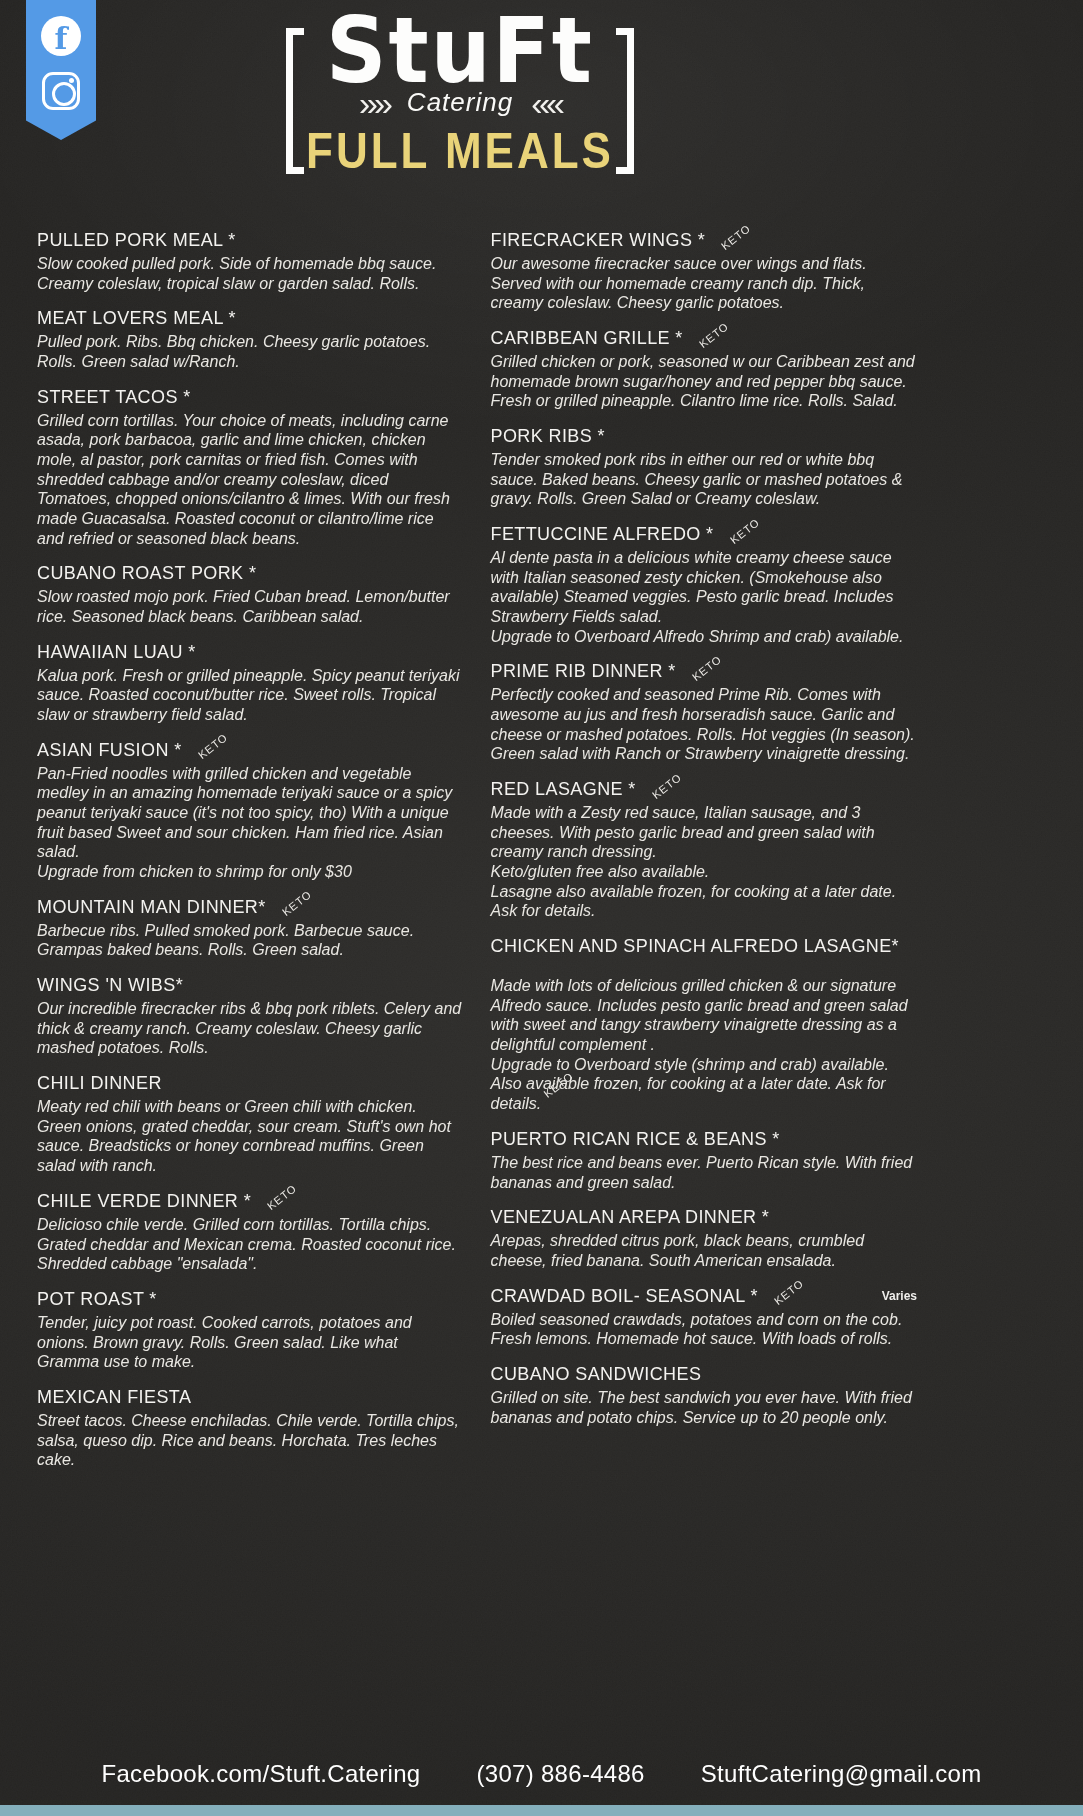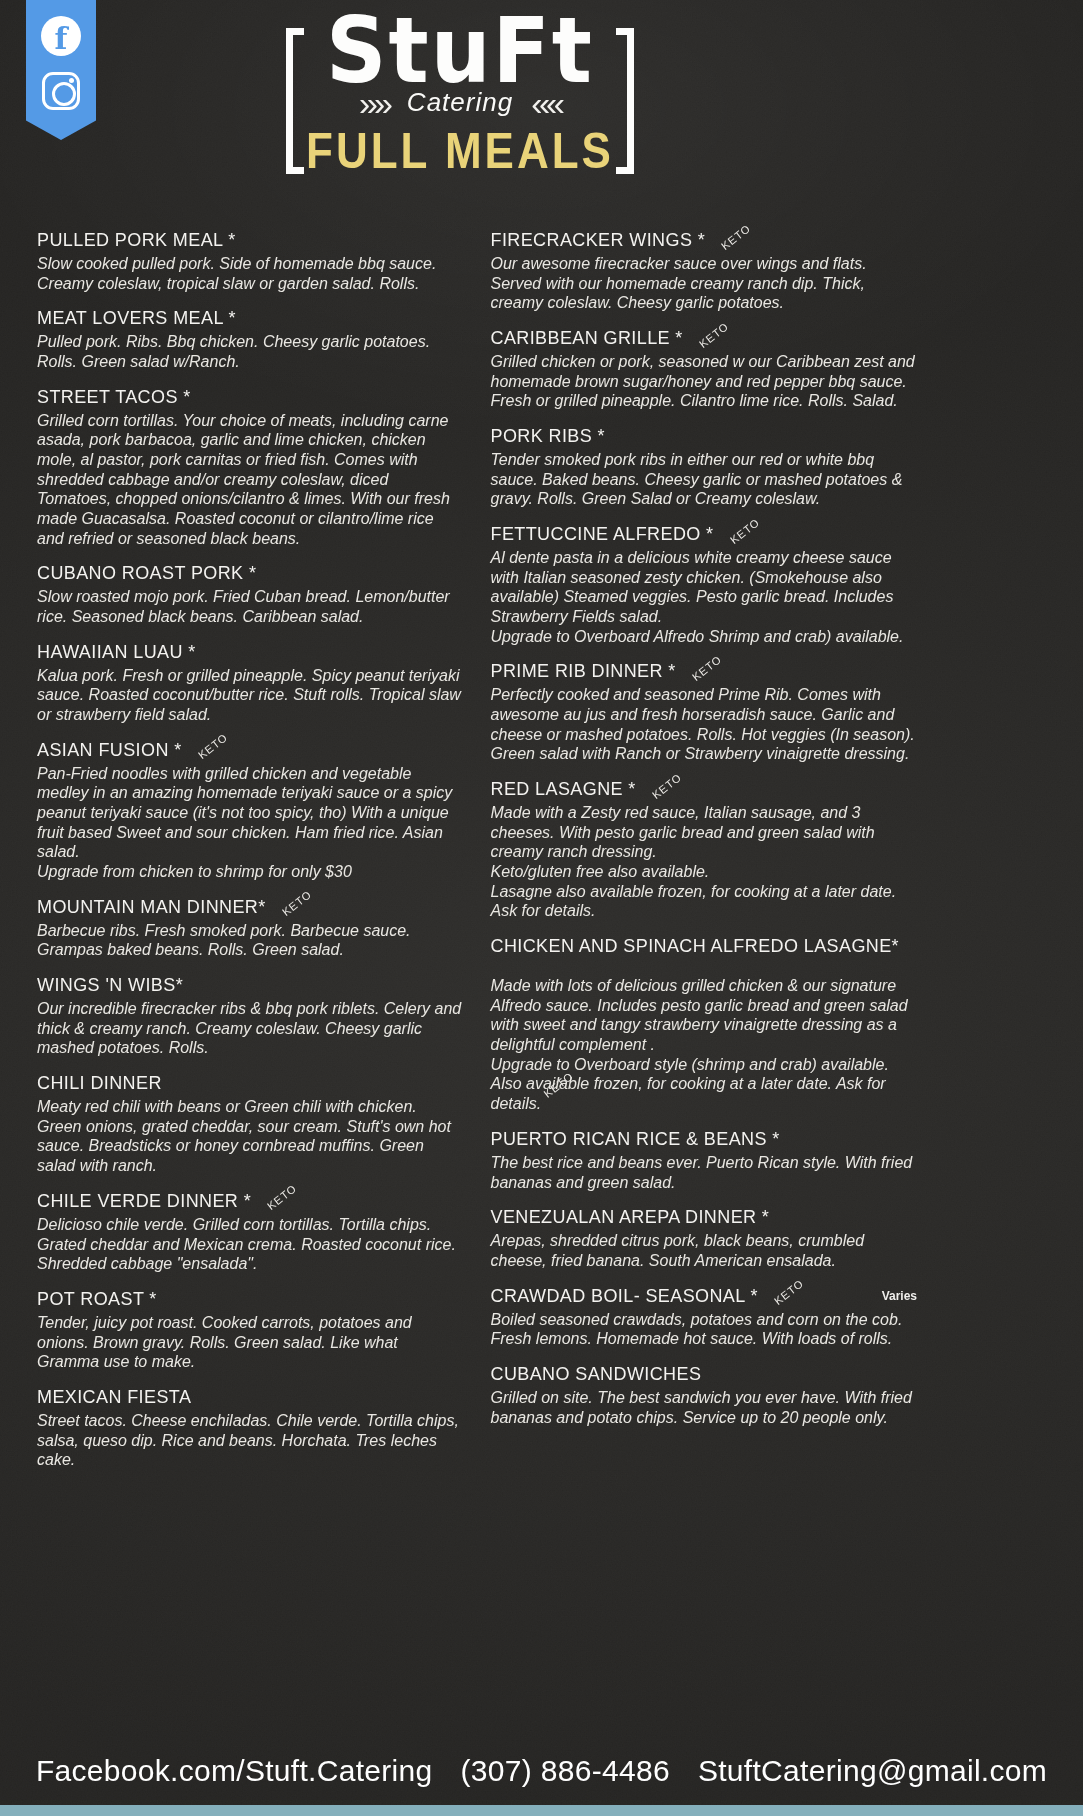--- a/index.html
+++ b/index.html
@@ -150,22 +150,22 @@
     font-size: 16px; line-height: 1.23;
     color: #e9e7e2;
     white-space: pre-line;
     font-style: italic;
   }
 
   
   .footer {
     position: absolute;
     left: 0; right: 0; bottom: 28px;
-    display: flex; justify-content: center; gap: 28px;
-    font-size: 30px; color: #ffffff;
+    display: flex; justify-content: center; gap: 56px;
+    font-size: 24px; color: #ffffff;
     letter-spacing: 0.3px;
   }
   .footer span { white-space: nowrap; }
   .bottom-bar {
     position: absolute;
     left: 0; right: 0; bottom: 0; height: 11px;
     background: #84afbc;
   }
 </style>
 </head>
@@ -232,40 +232,40 @@
 
     </div>
     <p class="item-desc">Slow roasted mojo pork. Fried Cuban bread. Lemon/butter rice. Seasoned black beans. Caribbean salad.</p>
   </section>
 
   <section class="menu-item">
     <div class="heading-row">
       <h3 class="item-name">HAWAIIAN LUAU *</h3>
 
     </div>
-    <p class="item-desc">Kalua pork. Fresh or grilled pineapple. Spicy peanut teriyaki sauce. Roasted coconut/butter rice. Stuft rolls. Tropical slaw or strawberry field salad.</p>
+    <p class="item-desc">Kalua pork. Fresh or grilled pineapple. Spicy peanut teriyaki sauce. Roasted coconut/butter rice. Sweet rolls. Tropical slaw or strawberry field salad.</p>
   </section>
 
   <section class="menu-item">
     <div class="heading-row">
       <h3 class="item-name">ASIAN FUSION *</h3>
       <span class="keto-badge">KETO</span>
 
     </div>
     <p class="item-desc">Pan-Fried noodles with grilled chicken and vegetable medley in an amazing homemade teriyaki sauce or a spicy peanut teriyaki sauce (it's not too spicy, tho) With a unique fruit based Sweet and sour chicken. Ham fried rice. Asian salad.
 Upgrade from chicken to shrimp for only $30</p>
   </section>
 
   <section class="menu-item">
     <div class="heading-row">
       <h3 class="item-name">MOUNTAIN MAN DINNER*</h3>
       <span class="keto-badge">KETO</span>
 
     </div>
-    <p class="item-desc">Barbecue ribs. Fresh smoked pork. Barbecue sauce. Grampas baked beans. Rolls. Green salad.</p>
+    <p class="item-desc">Barbecue ribs. Pulled smoked pork. Barbecue sauce. Grampas baked beans. Rolls. Green salad.</p>
   </section>
 
   <section class="menu-item">
     <div class="heading-row">
       <h3 class="item-name">WINGS 'N WIBS*</h3>
 
     </div>
     <p class="item-desc">Our incredible firecracker ribs &amp; bbq pork riblets. Celery and thick &amp; creamy ranch. Creamy coleslaw. Cheesy garlic mashed potatoes. Rolls.</p>
   </section>
 

